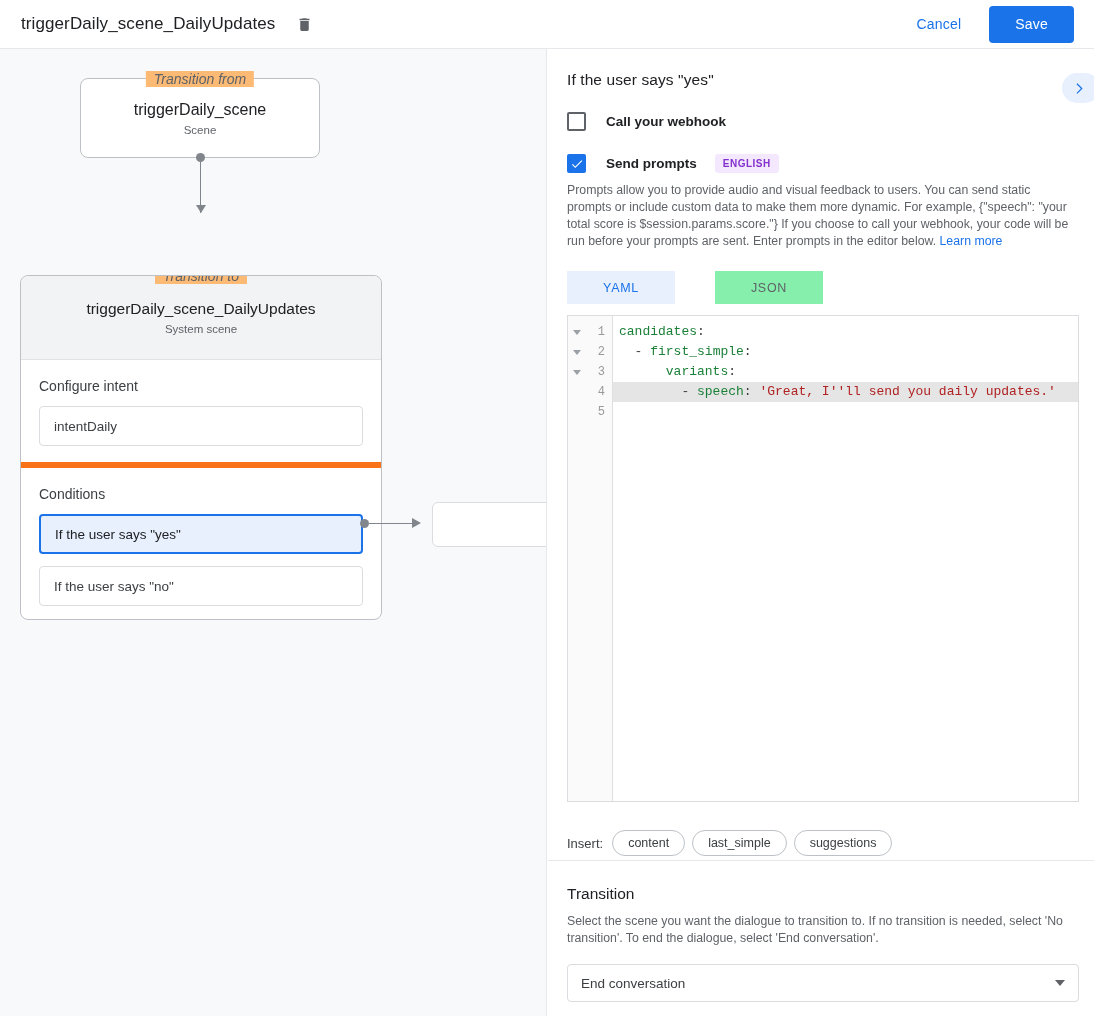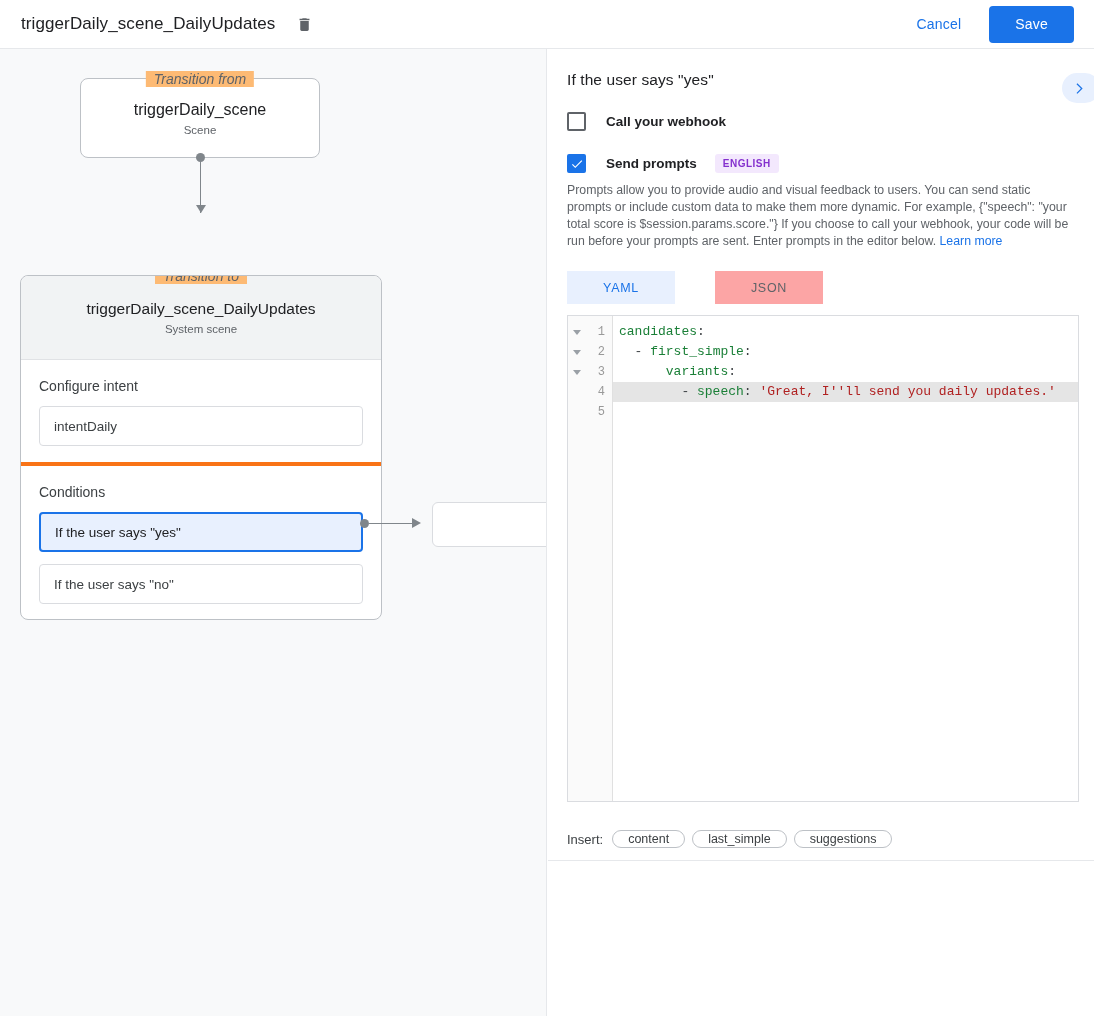--- a/index.html
+++ b/index.html
@@ -97,21 +97,21 @@
     background: #f1f3f4; height: 84px;
     display: flex; flex-direction: column;
     align-items: center; justify-content: center;
     border-bottom: 1px solid #e0e2e5;
     border-radius: 7px 7px 0 0;
   }
   .to-header .node-title { font-size: 15.5px; color: #202124; }
   .to-header .node-sub { font-size: 11.5px; color: #5f6368; margin-top: 5px; }
 
   .section { padding: 18px 18px 16px 18px; }
-  .section + .section { border-top: 4px solid #f97316; }
+  .section + .section { border-top: 6px solid #f97316; }
   .section-label { font-size: 14px; color: #3c4043; margin-bottom: 12px; }
 
   .pill-box {
     border: 1px solid #dadce0; border-radius: 4px;
     height: 40px; display: flex; align-items: center;
     padding: 0 14px; font-size: 13.5px; color: #3c4043;
     background: #ffffff; cursor: pointer;
   }
   .pill-box + .pill-box { margin-top: 12px; }
   .pill-box.selected {
@@ -178,21 +178,21 @@
     color: #5f6368; max-width: 510px;
   }
   .link { color: #1a73e8; cursor: pointer; }
 
   
   .tabs { display: flex; margin-top: 21px; gap: 40px; }
   .tab {
     width: 108px; height: 33px; display: flex;
     align-items: center; justify-content: center;
     font-size: 12.5px; letter-spacing: .7px; color: #5f6368;
-    cursor: pointer; background: #fca5a5;
+    cursor: pointer; background: #86efac;
   }
   .tab.active { background: #e8f0fe; color: #1a73e8; }
 
   
   .editor {
     margin-top: 11px; width: 512px; height: 487px;
     border: 1px solid #dadce0; background: #ffffff;
     display: flex; overflow: hidden;
     font-family: "Liberation Mono", monospace;
   }
@@ -221,21 +221,21 @@
   .tok-key { color: #1a7f37; }
   .tok-str { color: #b02121; }
   .tok-pun { color: #3c4043; }
 
   .insert-row {
     margin-top: 28px; display: flex; align-items: center; gap: 7px;
   }
   .insert-label { font-size: 13px; color: #3c4043; margin-right: 2px; }
   .chip {
     border: 1px solid #bdc1c6; border-radius: 14px;
-    height: 18px; padding: 0 15px; display: flex; align-items: center;
+    height: 26px; padding: 0 15px; display: flex; align-items: center;
     font-size: 12.5px; color: #3c4043; cursor: pointer; background: #fff;
   }
 
   .divider-h {
     position: absolute; left: 0; top: 811px; width: 546px; height: 1px;
     background: #e6e8eb;
   }
 
   .trans-sec { position: absolute; left: 19px; top: 836px; width: 512px; }
   .trans-title { font-size: 15.5px; color: #202124; }
@@ -379,13 +379,21 @@
     <div class="insert-row">
       <div class="insert-label">Insert:</div>
       <div class="chip">content</div>
       <div class="chip">last_simple</div>
       <div class="chip">suggestions</div>
     </div>
   </div>
 
   <div class="divider-h"></div>
 
+  <div class="trans-sec">
+    <div class="trans-title">Transition</div>
+    <div class="trans-desc">Select the scene you want the dialogue to transition to. If no transition is needed, select 'No transition'. To end the dialogue, select 'End conversation'.</div>
+    <div class="select-box">
+      <span>End conversation</span>
+      <span class="caret"></span>
+    </div>
+  </div>
 </div>
 
 </body></html>

